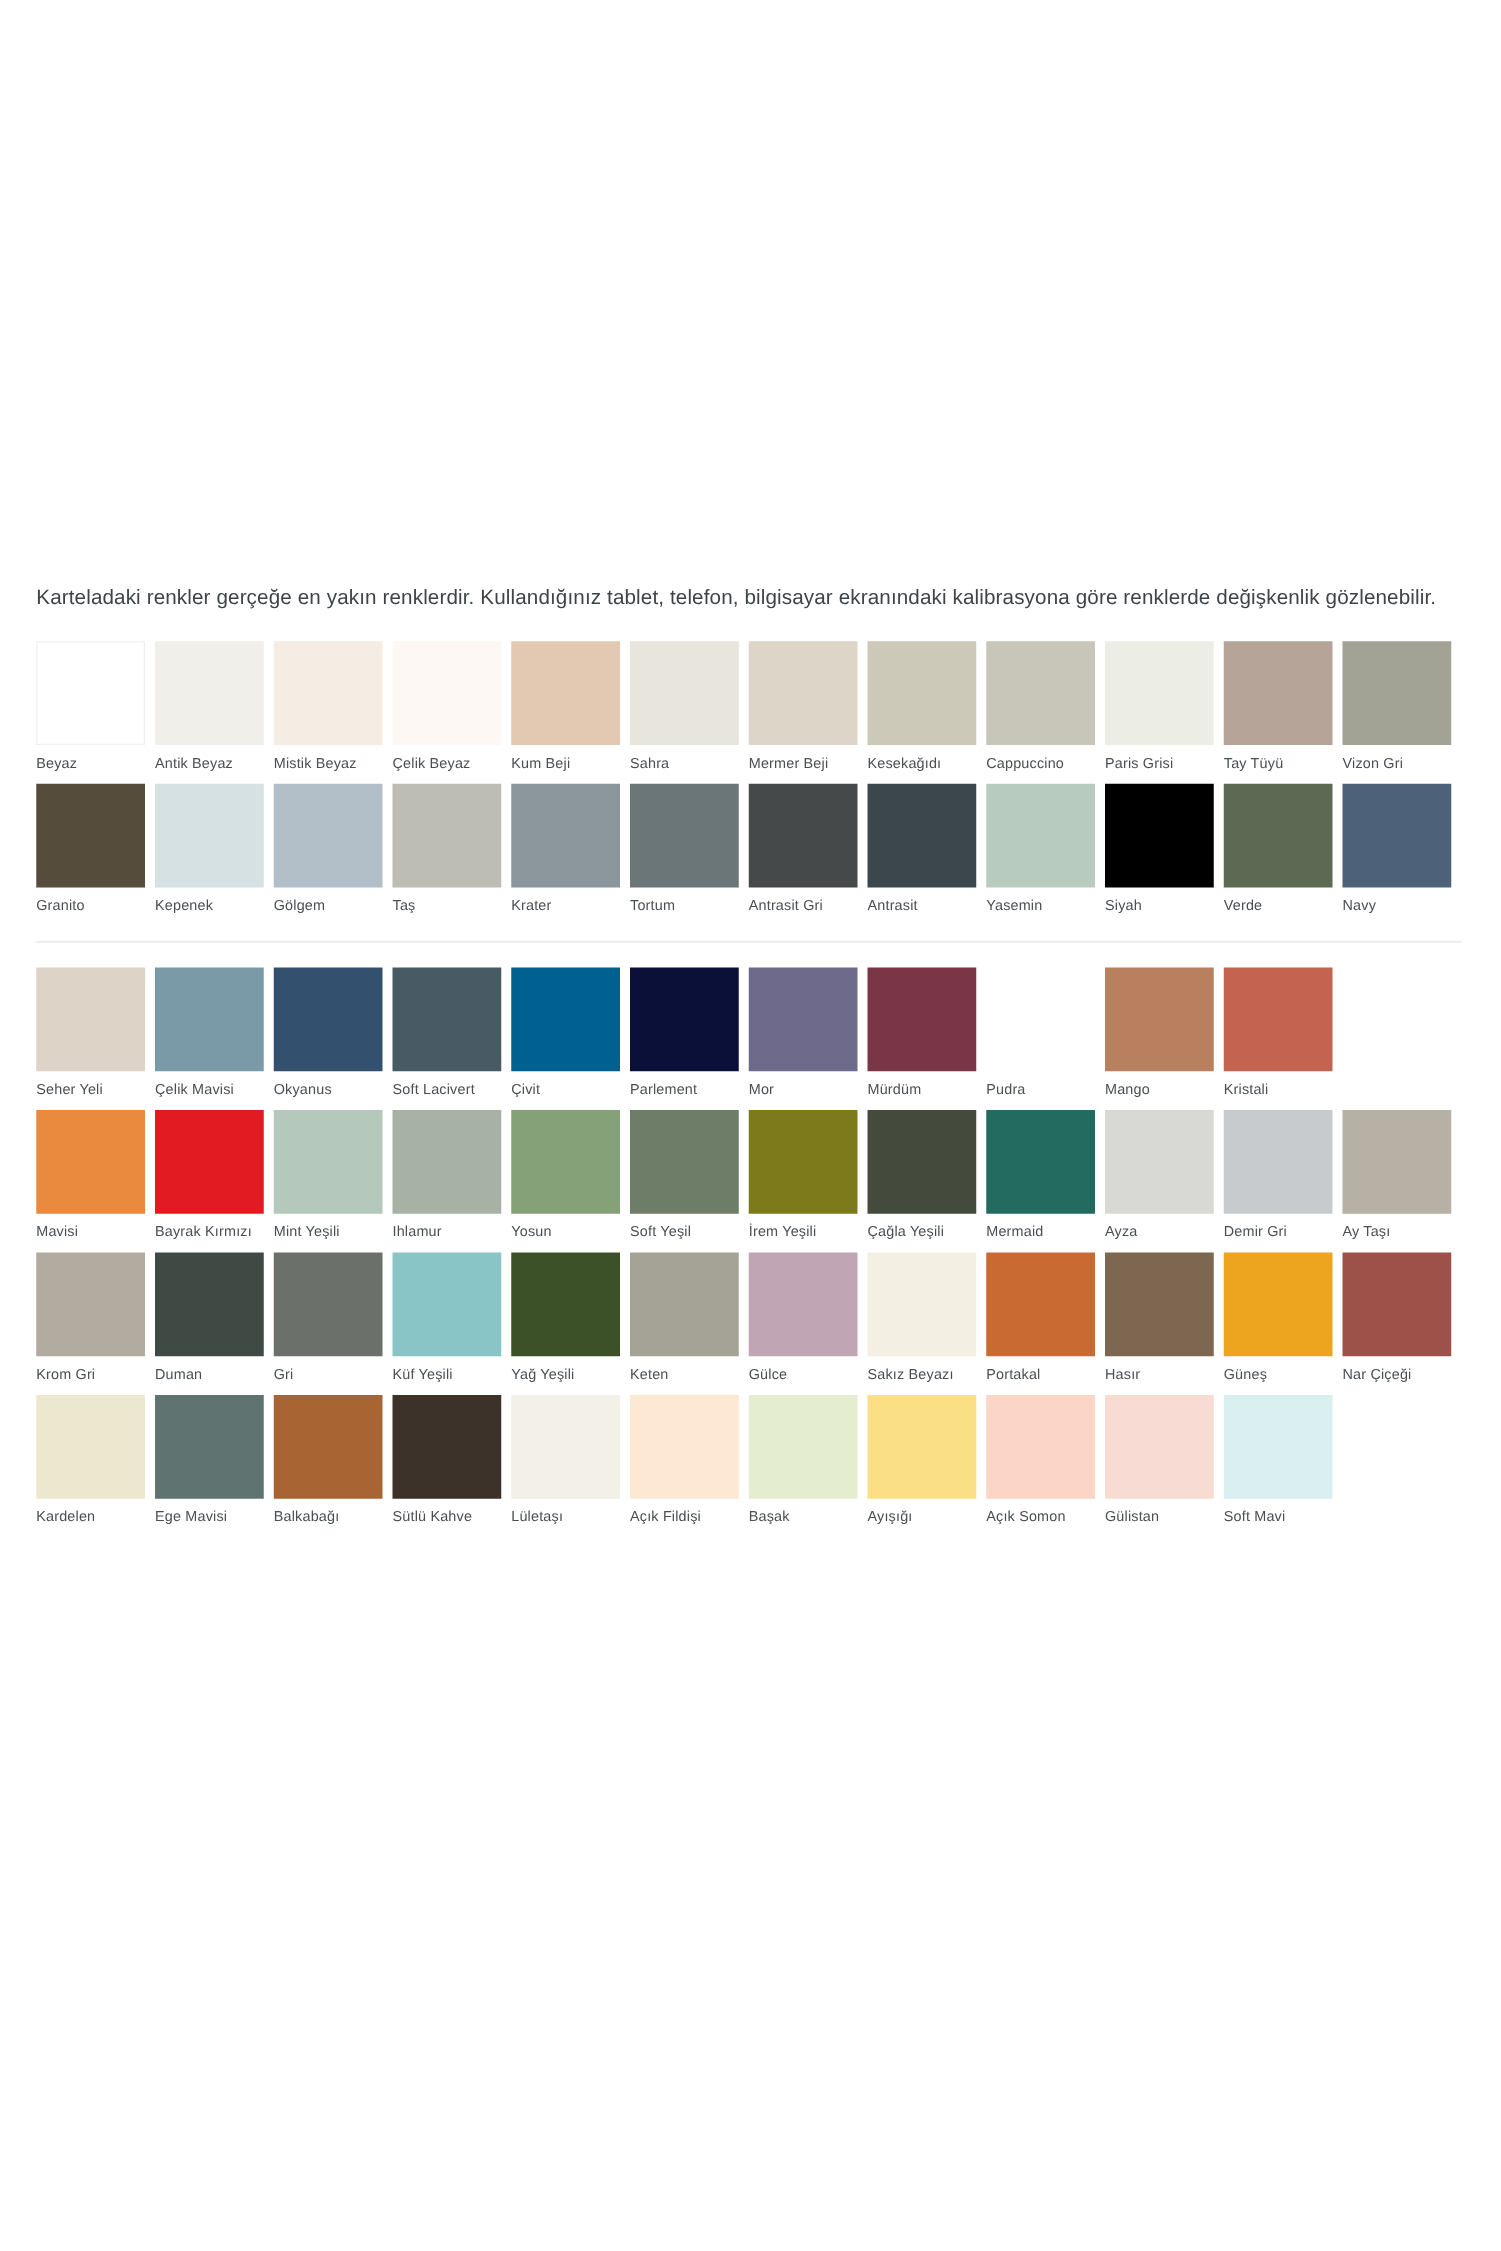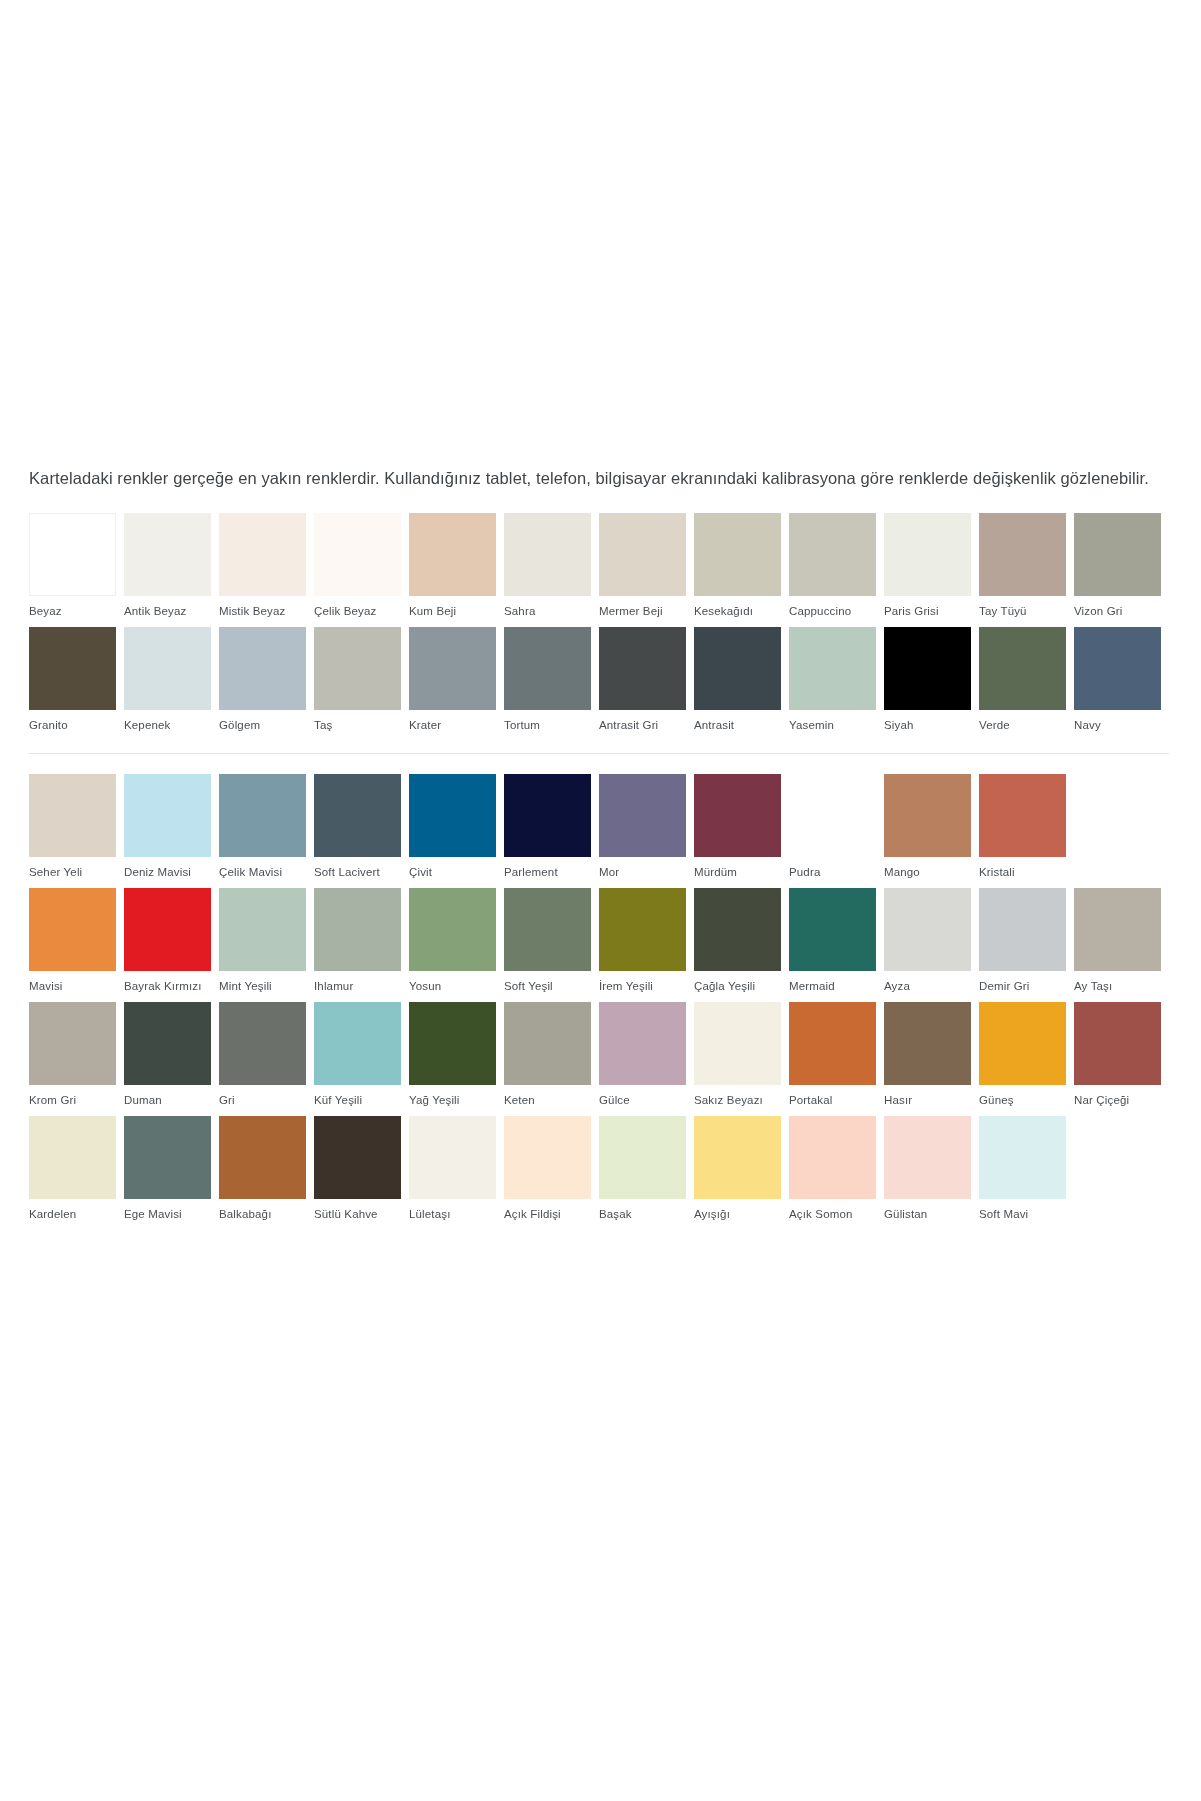--- a/index.html
+++ b/index.html
@@ -184,28 +184,28 @@
           </div>
         </div>
         <div class="divider"></div>
         <div class="palette-section">
           <div class="swatch-row">
             <div class="swatch-cell">
               <div class="swatch-chip" style="background: rgb(222, 211, 199);"></div>
               <div class="swatch-label">Seher Yeli</div>
             </div>
             <div class="swatch-cell">
-              <div class="swatch-chip" style="background: rgb(191, 227, 238);"></div>
-              <div class="swatch-label">Deniz Mavisi</div>
-            </div>
-            <div class="swatch-cell">
               <div class="swatch-chip" style="background: rgb(123, 154, 168);"></div>
               <div class="swatch-label">Çelik Mavisi</div>
             </div>
             <div class="swatch-cell">
+              <div class="swatch-chip" style="background: rgb(52, 80, 111);"></div>
+              <div class="swatch-label">Okyanus</div>
+            </div>
+            <div class="swatch-cell">
               <div class="swatch-chip" style="background: rgb(72, 90, 100);"></div>
               <div class="swatch-label">Soft Lacivert</div>
             </div>
             <div class="swatch-cell">
               <div class="swatch-chip" style="background: rgb(0, 96, 143);"></div>
               <div class="swatch-label">Çivit</div>
             </div>
             <div class="swatch-cell">
               <div class="swatch-chip" style="background: rgb(11, 16, 56);"></div>
               <div class="swatch-label">Parlement</div>

